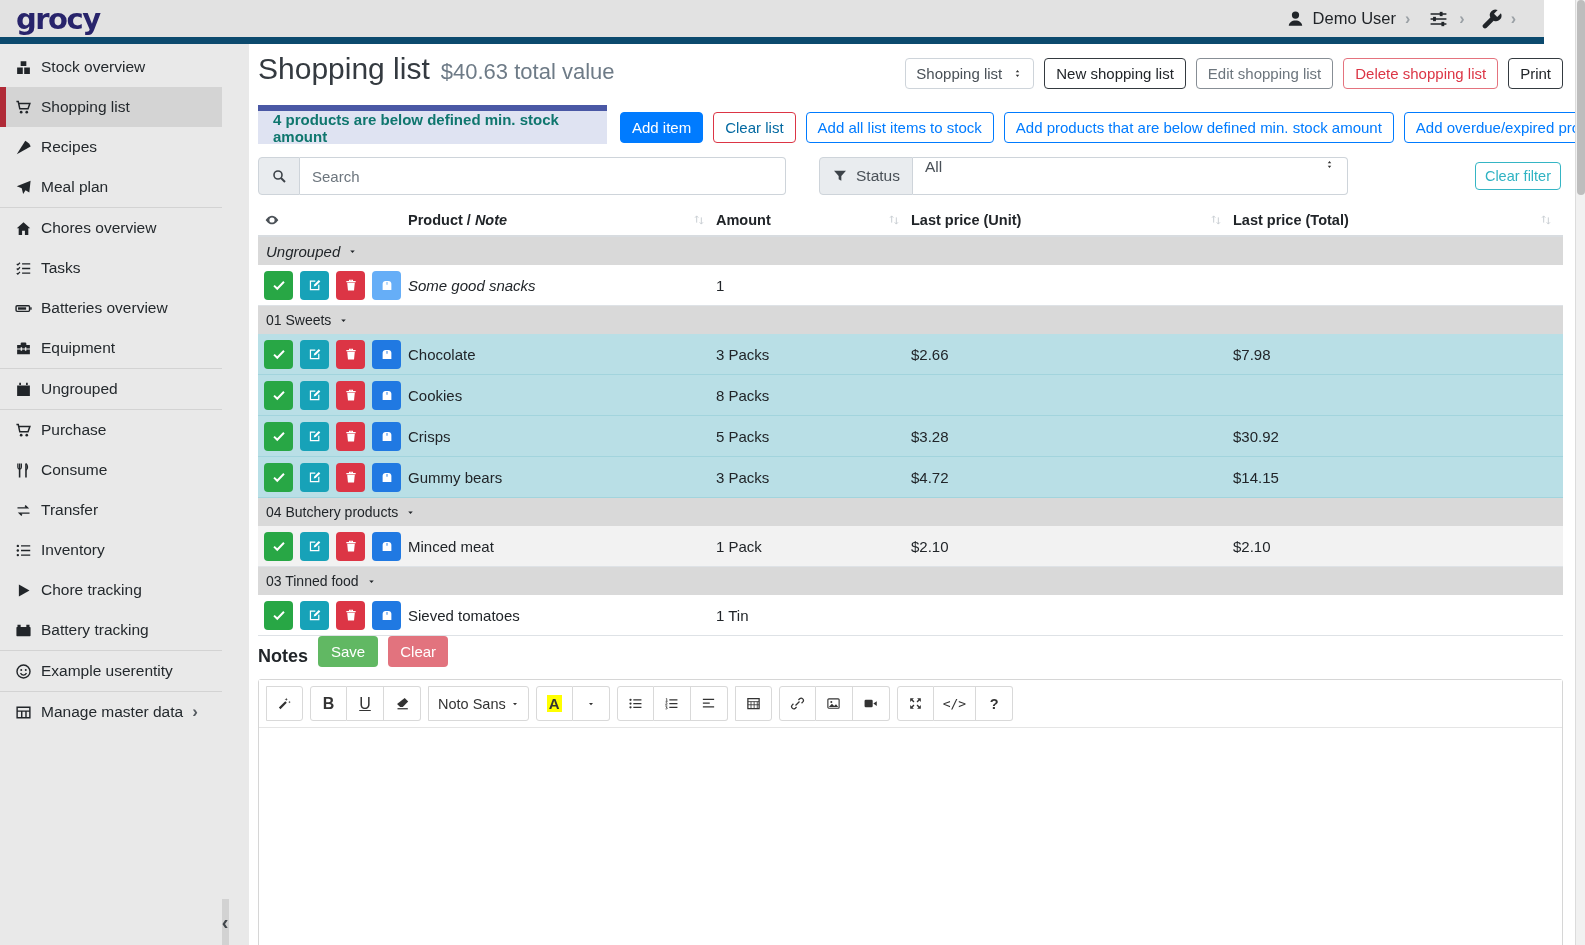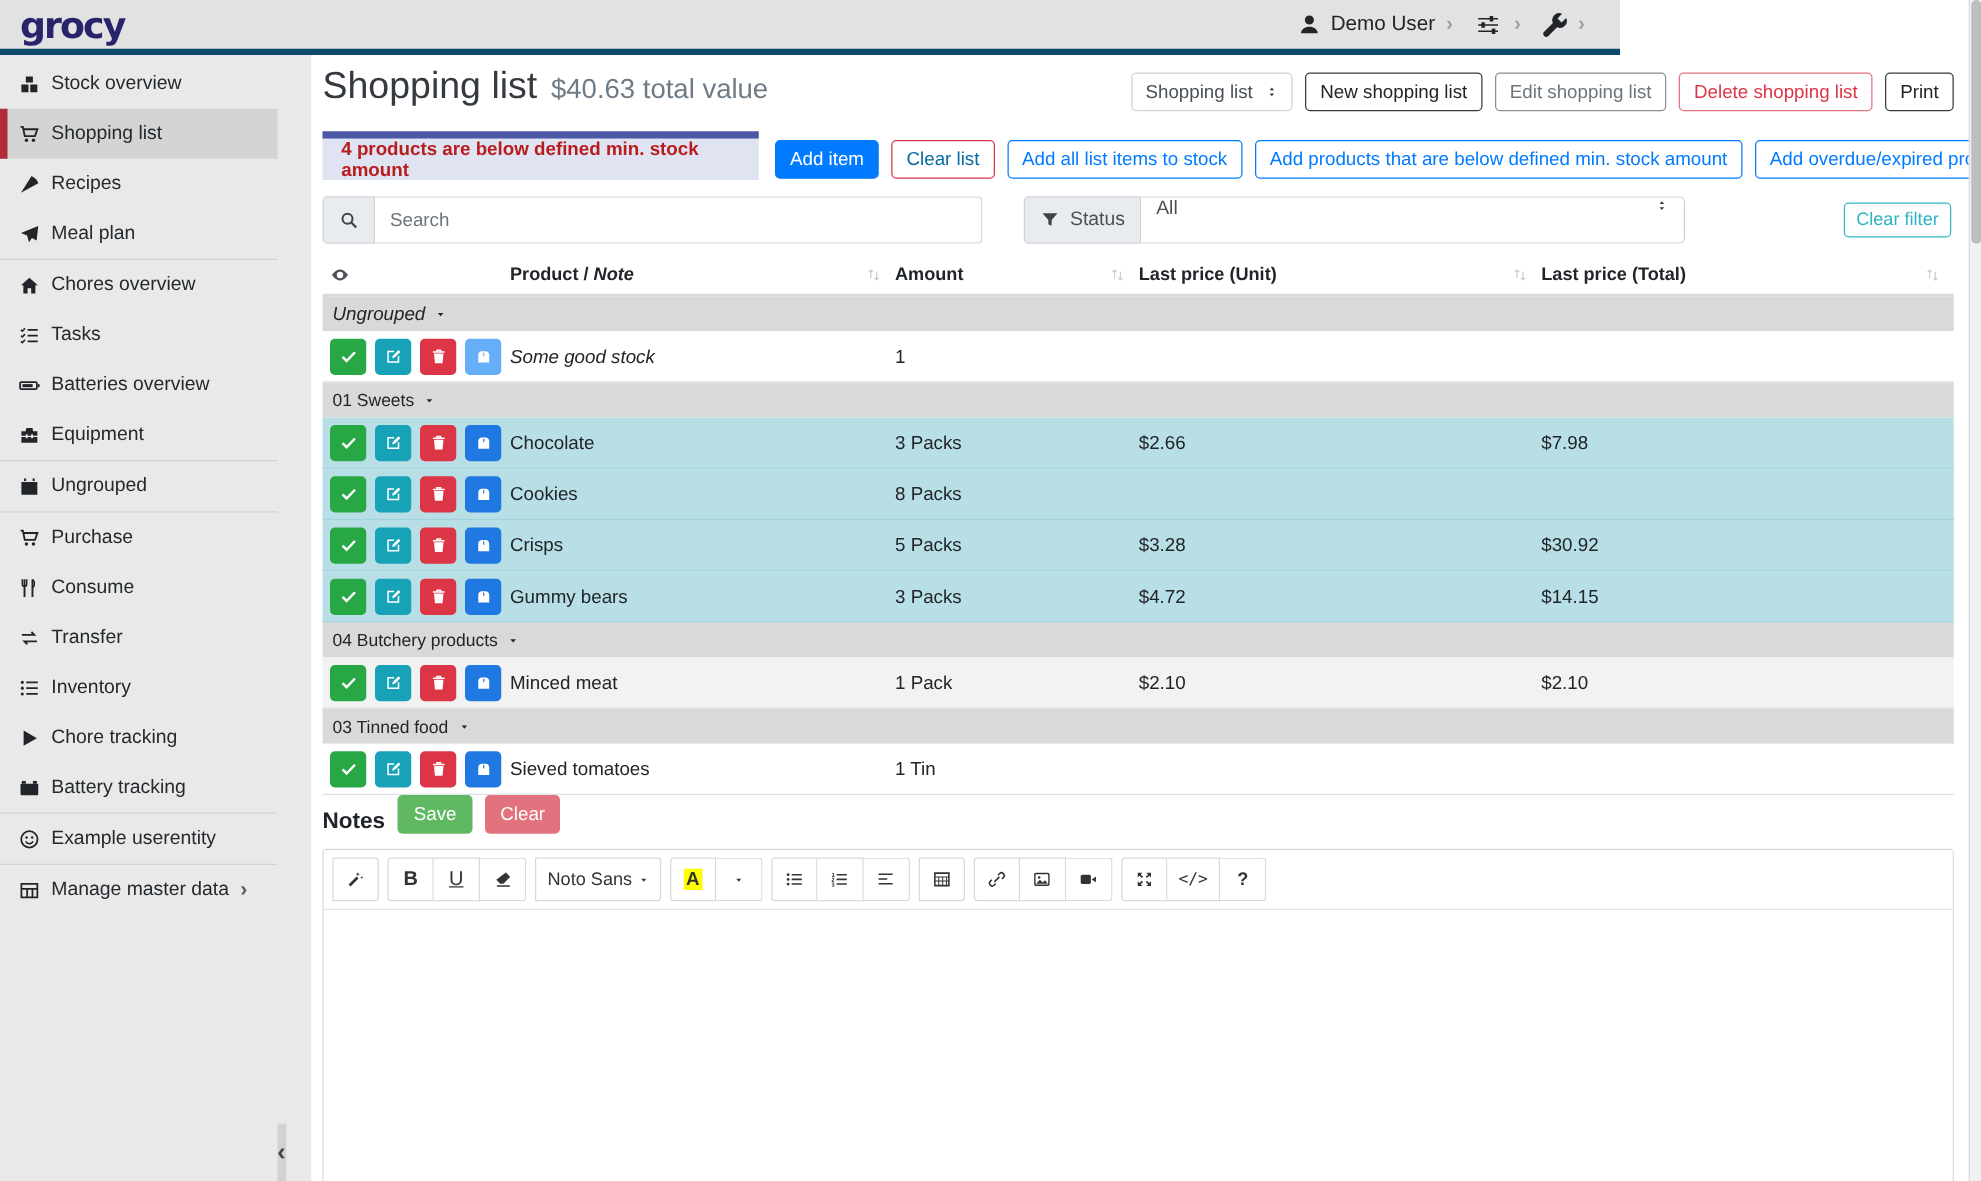--- a/index.html
+++ b/index.html
@@ -1,17 +1,17 @@
 <!DOCTYPE html>
 <html><head>
 <meta charset="utf-8">
 <style>
 *{margin:0;padding:0;box-sizing:border-box}
 html,body{width:1585px;height:945px;overflow:hidden;background:#fff;font-family:"Liberation Sans",sans-serif;}
-.topbar{position:fixed;top:0;left:0;width:1296px;height:44px;background:#e2e2e2;border-bottom:5px solid #0c4a6e;display:flex;align-items:center;z-index:6}
+.topbar{position:fixed;top:0;left:0;width:1544px;height:44px;background:#e2e2e2;border-bottom:7px solid #0c4a6e;display:flex;align-items:center;z-index:6}
 .logo{width:249px;padding-left:16px;font-size:29px;font-weight:bold;letter-spacing:-1.5px;color:#28246b;font-family:"DejaVu Sans",sans-serif}
 .top-right{margin-left:auto;display:flex;align-items:center;padding-right:28px;color:#212529}
 .top-right .ico{width:19px;height:19px;color:#212529}
 .user-label{font-size:16.5px;color:#212529;margin-left:8px}
 .top-chev{color:#9aa0a5;font-size:16px;font-weight:bold;margin:0 17px 0 9px}
 .sidebar{position:fixed;top:44px;left:0;width:249px;height:901px;background:#e9e9e9;display:flex;flex-direction:row;z-index:5}
 .sb-nav{padding-top:3px}
 .sb-item{display:flex;align-items:center;height:40px;padding-left:15px;gap:9px;font-size:15.5px;color:#24292d;cursor:pointer}
 .sb-item .ico{color:#212529}
 .sb-item.active{background:#d4d4d4;border-left:6px solid #b02a37;padding-left:9px}
@@ -28,21 +28,21 @@
 .head-controls{margin-left:auto;display:flex;gap:10px;align-items:center}
 .sel{display:flex;align-items:center;gap:10px;background:#fff;border:1px solid #ced4da;border-radius:4px;height:31px;padding:0 10px;font-size:15px;color:#495057;cursor:pointer}
 .sel .ico{width:11px;height:13px;color:#333}
 .btn{height:31px;padding:0 11px;border-radius:4px;background:#fff;font-size:15px;display:inline-flex;align-items:center;cursor:pointer;border:1px solid;white-space:nowrap}
 .btn-dark{border-color:#343a40;color:#212529}
 .btn-sec{border-color:#878e95;color:#6c757d}
 .btn-delred{border-color:#e4737e;color:#dc3545}
 .alert-row{display:flex;align-items:flex-end;margin-top:6px}
 .alert-wrap{width:355px}
 .alert-bar{height:6px;background:#4a58a5;width:349px}
-.alert-box{background:#dfe3f2;color:#b91c1c;font-weight:bold;font-size:15px;height:33px;display:flex;align-items:center;padding-left:15px}
+.alert-box{background:#dfe3f2;color:#0f766e;font-weight:bold;font-size:15px;height:33px;display:flex;align-items:center;padding-left:15px}
 .act-buttons{display:flex;gap:10px;margin-left:13px;margin-bottom:1px}
 .btn-primary{background:#007bff;border-color:#007bff;color:#fff}
 .btn-odanger{border-color:#dc3545;color:#0369a1}
 .btn-oprimary{border-color:#007bff;color:#007bff}
 .filter-row{display:flex;margin-top:13px;align-items:center}
 .igroup{display:flex;height:38px}
 .iprepend{background:#e9ecef;border:1px solid #ced4da;border-radius:4px 0 0 4px;display:flex;align-items:center;padding:0 12px;color:#495057;gap:8px;font-size:15.5px}
 .iprepend .ico{width:16px;height:16px;color:#3d4349}
 .search-input{width:486px;border:1px solid #ced4da;border-left:none;border-radius:0 4px 4px 0;font-size:15px;padding:0 12px;color:#495057;outline:none;font-family:"Liberation Sans",sans-serif}
 .search-input::placeholder{color:#6c757d}
@@ -439,21 +439,21 @@
               </span>
             </div>
             <div class="abtn abtn-stock-light">
               <span class="ico ">
                 <svg viewBox="0 0 24 24" fill="currentColor">
                   <path fill-rule="evenodd" d="M4.5 20.5V10c0-2.9 2.2-5 5-5h5c2.8 0 5 2.1 5 5v10.5zM11.2 6.8h1.6v4.7h-1.6z"></path>
                 </svg>
               </span>
             </div>
           </div>
-          <div class="c-prod note-cell">Some good stock</div>
+          <div class="c-prod note-cell">Some good snacks</div>
           <div class="c-amt">1</div>
           <div class="c-unit"></div>
           <div class="c-tot"></div>
         </div>
         <div class="grow">
           <span>01 Sweets</span>
           <span class="ico ">
             <svg viewBox="0 0 24 24" fill="currentColor">
               <path d="M6 9h12l-6 7z"></path>
             </svg>

